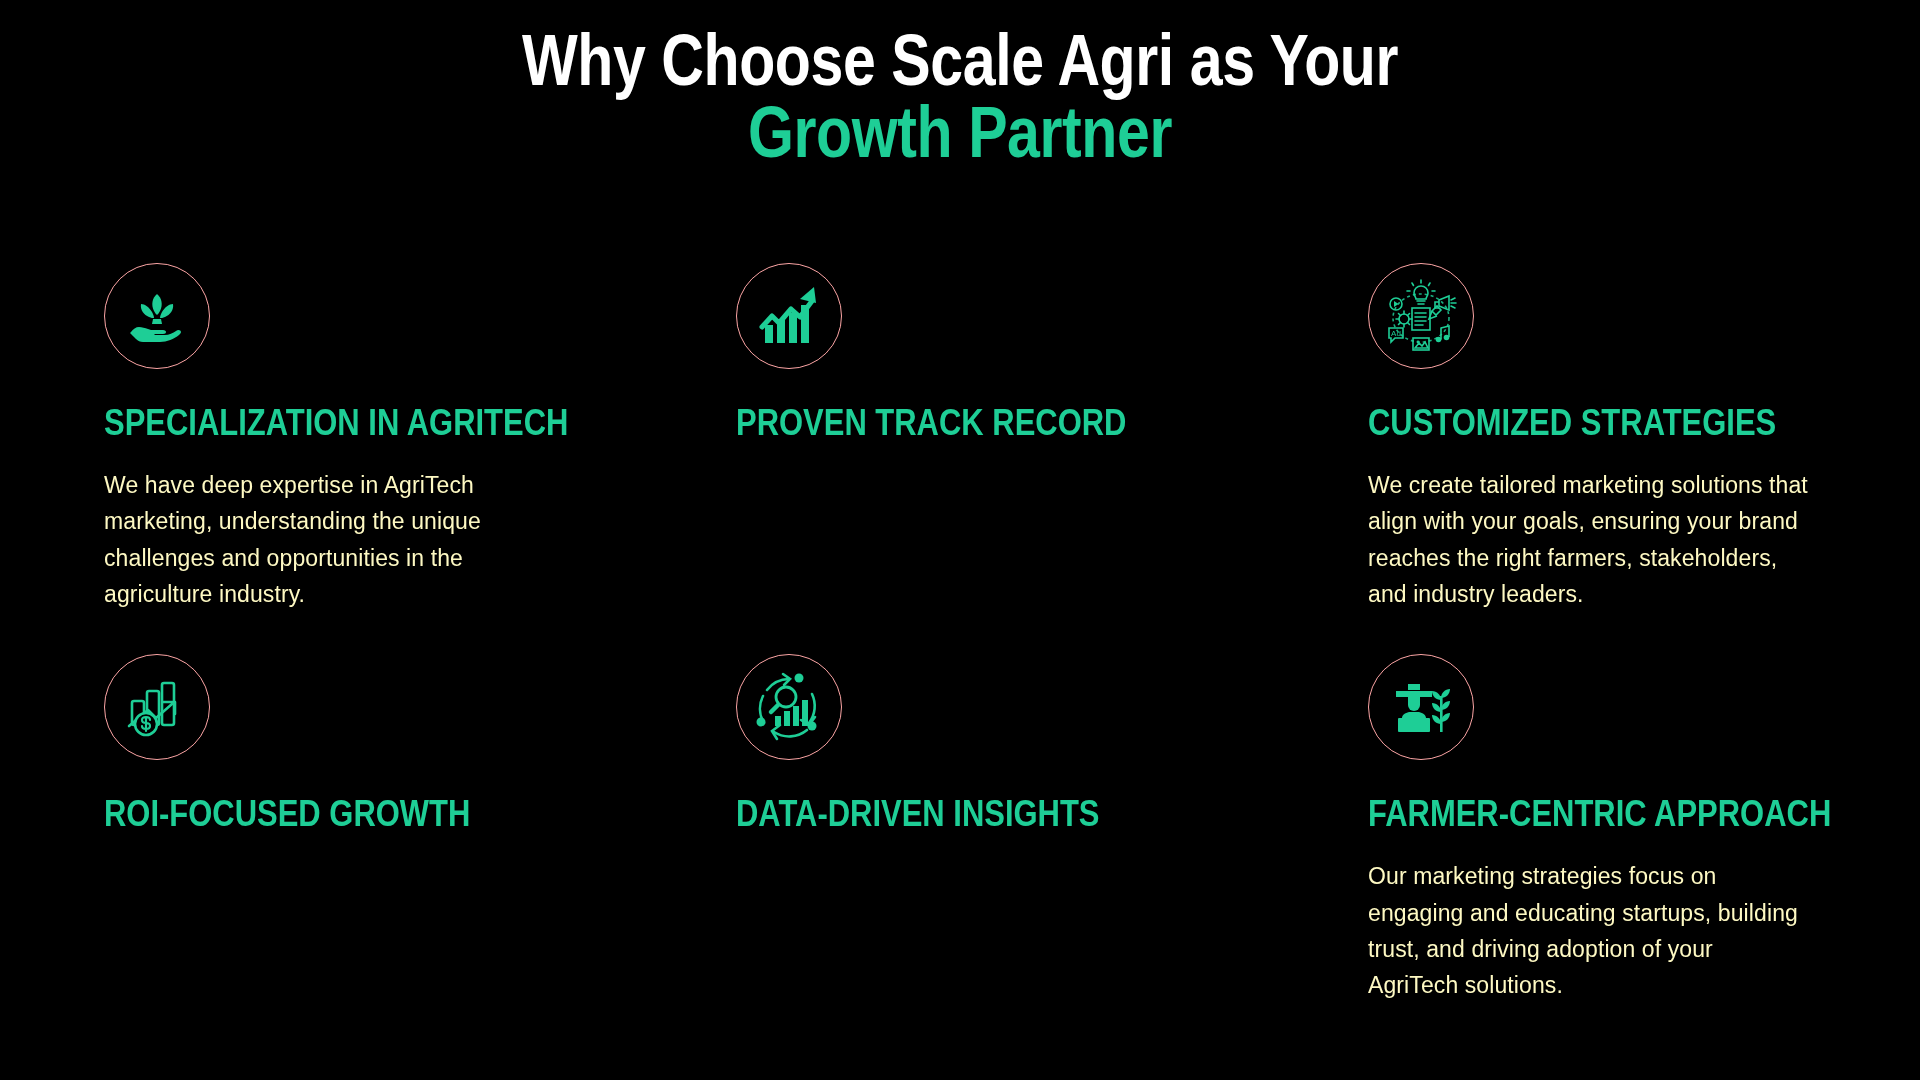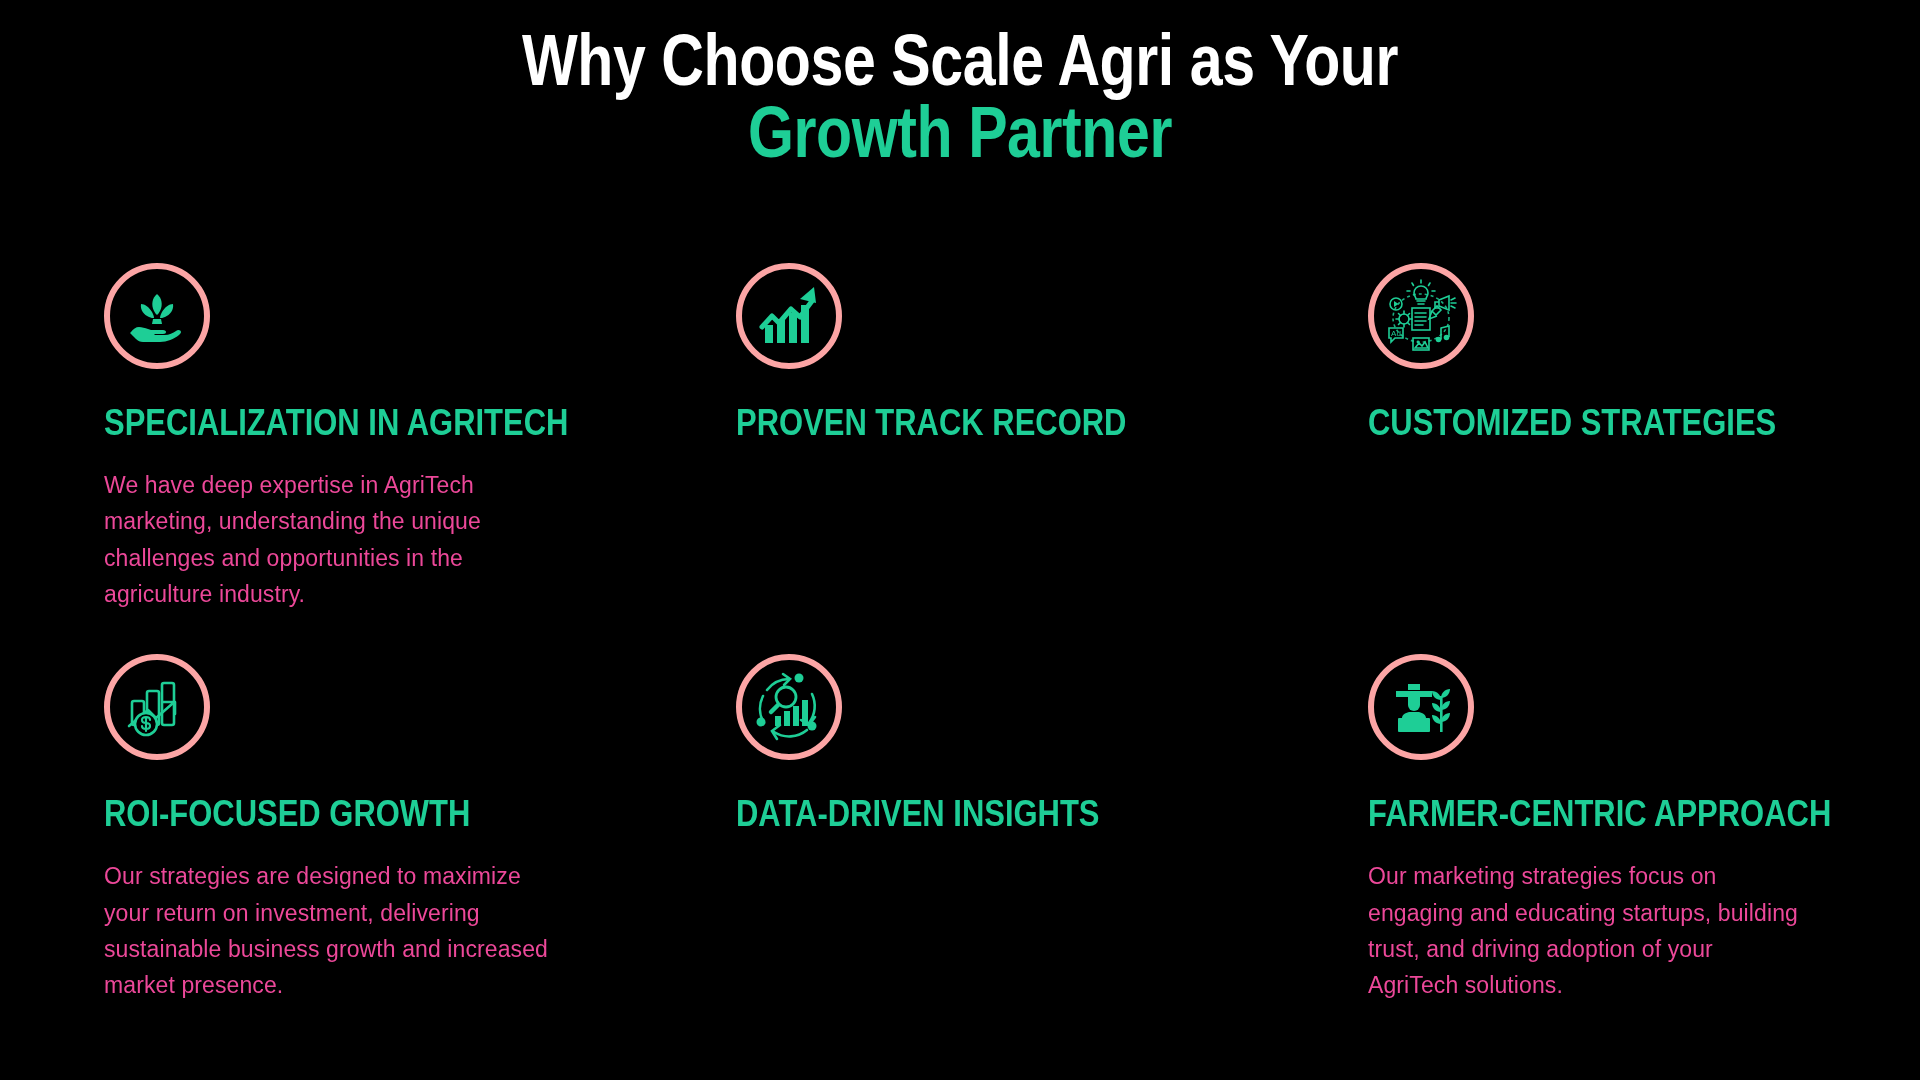--- a/index.html
+++ b/index.html
@@ -45,21 +45,21 @@
     display:grid;
     grid-template-columns:566px 566px 566px;
     column-gap:66px;
     row-gap:42px;
   }
   .card { position:relative; width:566px; }
 
   
   .icon-wrap {
     width:106px; height:106px;
-    border:6px solid #fca5a5;
+    border:1px solid #fca5a5;
     border-radius:50%;
     display:flex;
     align-items:center;
     justify-content:center;
     margin-bottom:36px;
   }
   .icon-wrap svg { display:block; }
 
   
   .card-title {
@@ -75,21 +75,21 @@
     white-space:nowrap;
     margin-bottom:26px;
   }
 
   
   .card-body {
     font-family:"Liberation Sans", sans-serif;
     font-weight:400;
     font-size:23px;
     line-height:1.58;
-    color:#ec4899;
+    color:#fef9c3;
     max-width:452px;
     letter-spacing:0.1px;
   }
   .card.c3 .card-body, .card.c6 .card-body { max-width:440px; }
 </style>
 </head>
 <body>
 
 <div class="page">
 
@@ -170,36 +170,36 @@
           <path d="M58 50l8-2v11" fill="none"></path>
           <circle cx="55.5" cy="61.5" r="2.8" fill="#1ECE96" stroke="none"></circle>
           <circle cx="63.5" cy="59.5" r="2.8" fill="#1ECE96" stroke="none"></circle>
 
           <rect x="30" y="60" width="16" height="12" fill="none"></rect>
           <path d="M32 70l4-5 3 3 3-4 3 6z" fill="none"></path>
           <circle cx="35" cy="64" r="1.4" fill="#1ECE96" stroke="none"></circle>
         </svg>
       </div>
       <div class="card-title">CUSTOMIZED STRATEGIES</div>
+      <div class="card-body">We create tailored marketing solutions that align with your goals, ensuring your brand reaches the right farmers, stakeholders, and industry leaders.</div>
     </div>
 
     <div class="card c4">
       <div class="icon-wrap">
         <svg width="74" height="74" viewBox="0 0 74 74" fill="none" stroke="#1ECE96" stroke-width="2.6">
           <rect x="12" y="31" width="12" height="24" rx="2" fill="none"></rect>
           <rect x="27" y="21" width="12" height="34" rx="2" fill="none"></rect>
           <rect x="42" y="13" width="12" height="42" rx="2" fill="none"></rect>
           <path d="M9 56L28 40l8 8 16-14" fill="none" stroke-linecap="round" stroke-linejoin="round"></path>
           <path d="M43 32h12v12" fill="none" stroke-linecap="round" stroke-linejoin="round"></path>
           <circle cx="26" cy="54" r="11" fill="#000" stroke="#1ECE96"></circle>
           <path d="M26 47v14M30 50c0-2-2-3-4-3s-4 1-4 3 2 3 4 3 4 1 4 3-2 3-4 3-4-1-4-3" fill="none" stroke-width="2.2" stroke-linecap="round"></path>
         </svg>
       </div>
       <div class="card-title">ROI-FOCUSED GROWTH</div>
-      <div class="card-body">Our strategies are designed to maximize your return on investment, delivering sustainable business growth and increased market presence.</div>
     </div>
 
     <div class="card c5">
       <div class="icon-wrap">
         <svg width="78" height="78" viewBox="0 0 78 78" fill="none">
           <g stroke="#1ECE96" stroke-width="2.6" fill="none" stroke-linecap="round">
 
             <path d="M17 22a28 28 0 0 1 22-11"></path>
             <path d="M33 6l7 5-6 6"></path>
 

